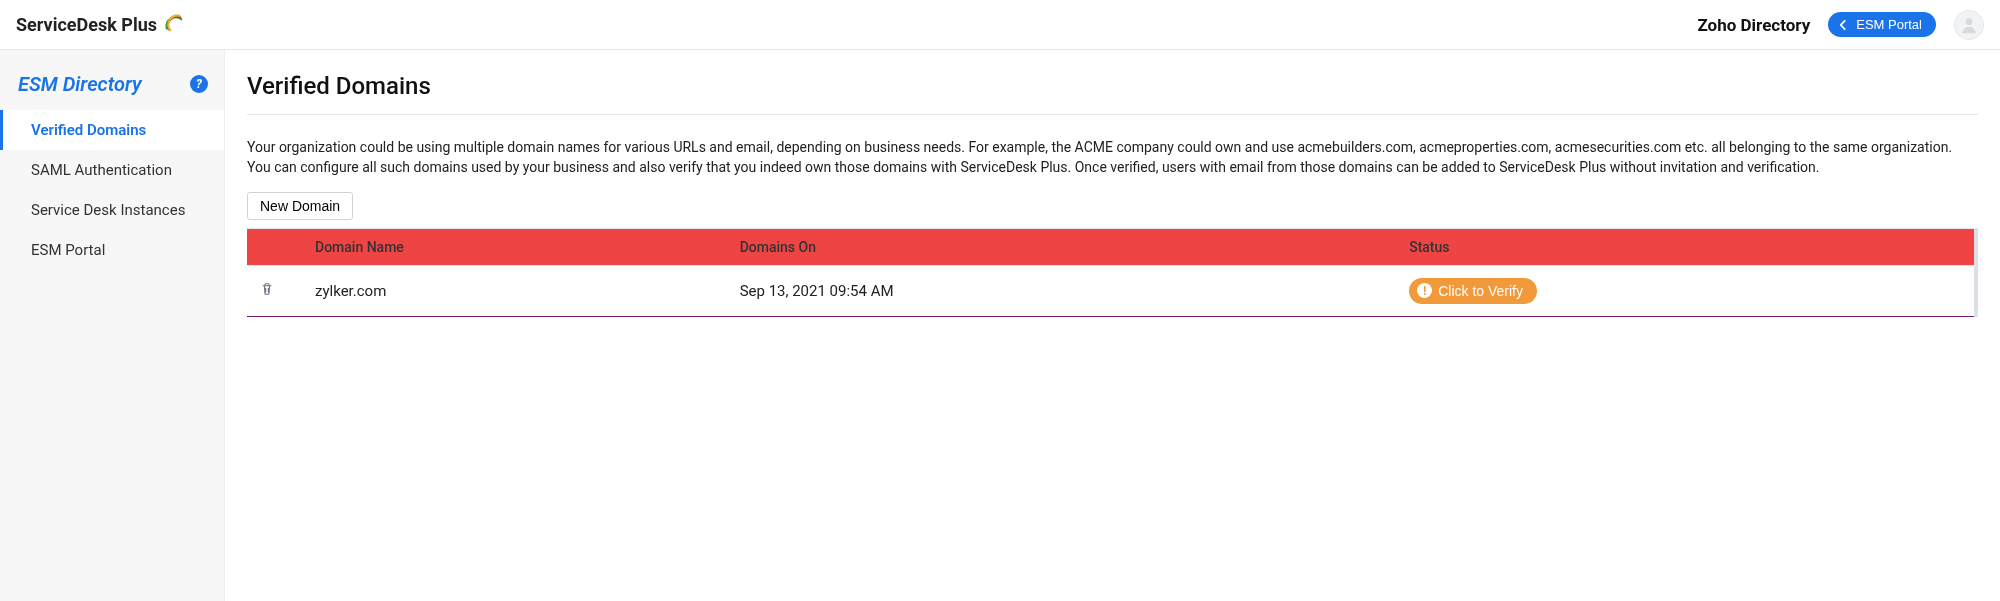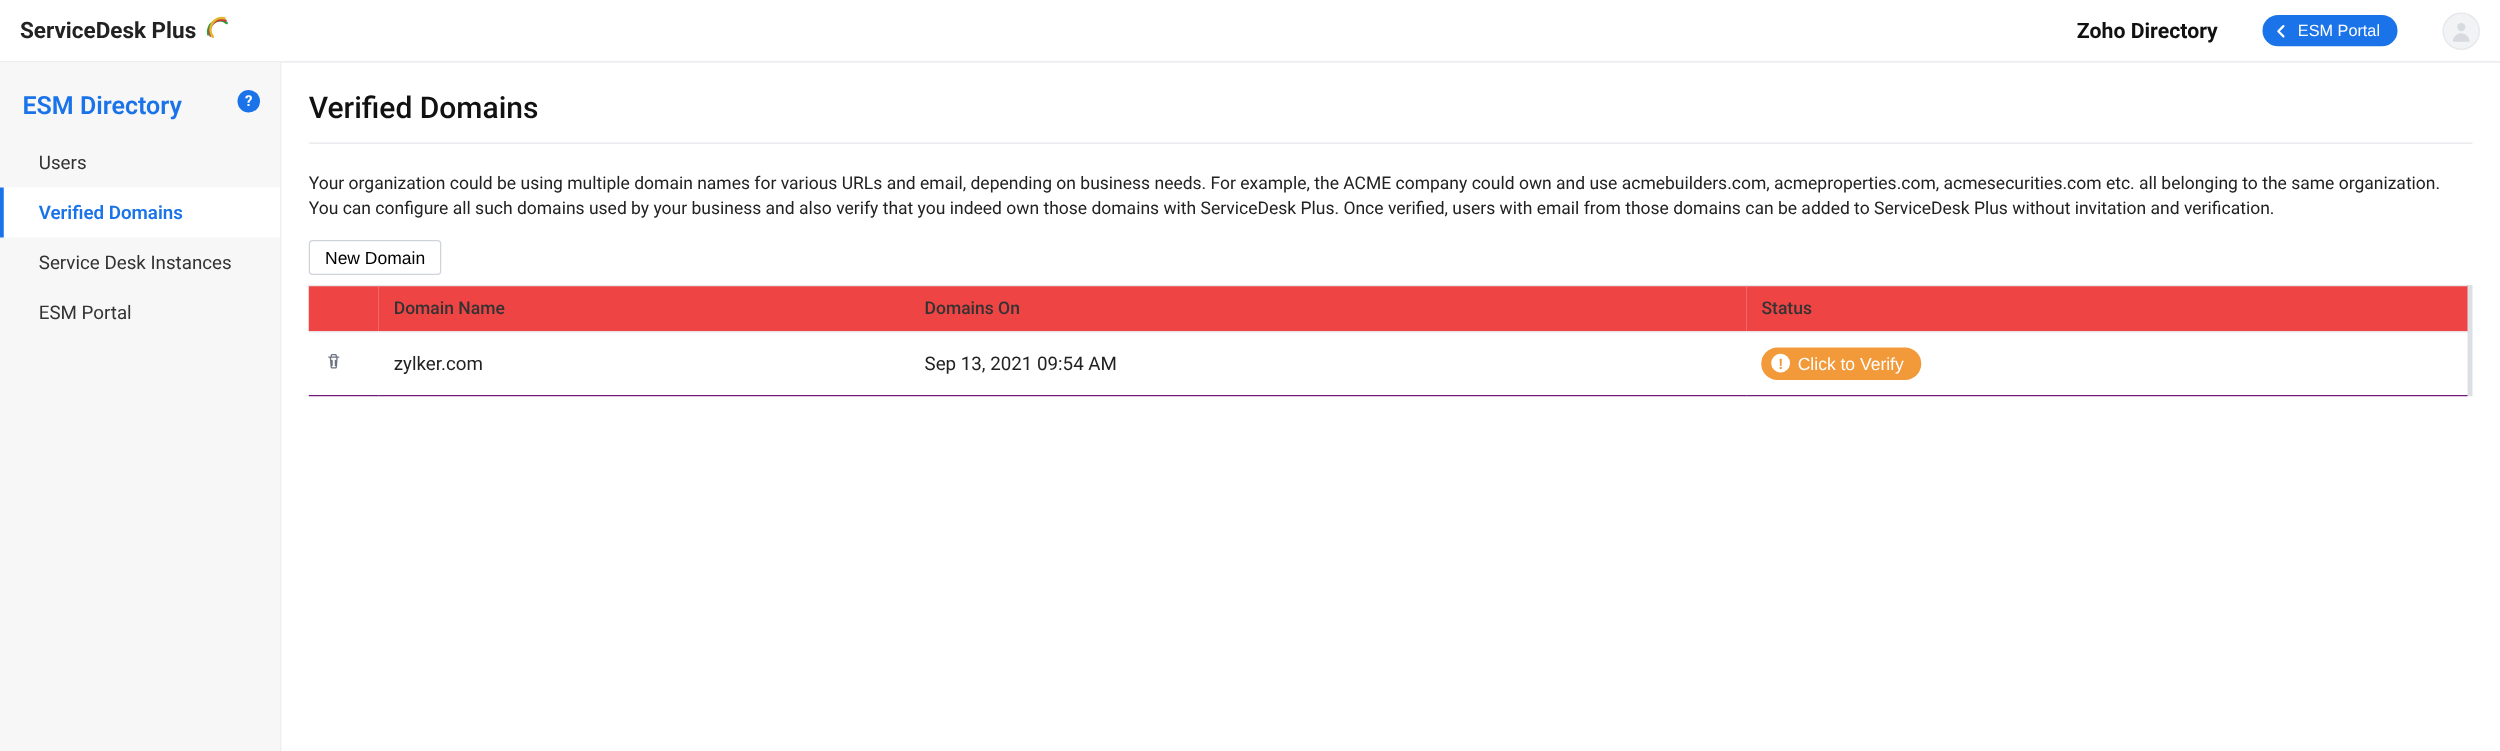--- a/index.html
+++ b/index.html
@@ -1,29 +1,29 @@
 <!DOCTYPE html>
 <html><head>
   <meta charset="utf-8">
   <style>
     * { box-sizing: border-box; margin: 0; padding: 0; }
     body { font-family: -apple-system, BlinkMacSystemFont, "Segoe UI", Roboto, Helvetica, Arial, sans-serif; color: #111; background: #fff; }
     .topbar { display: flex; align-items: center; justify-content: space-between; height: 50px; padding: 0 16px; border-bottom: 1px solid #e5e7eb; }
     .logo { display: flex; align-items: center; gap: 6px; font-size: 18px; font-weight: 700; color: #222; }
     .logo-arc { display: inline-block; }
-    .top-right { display: flex; align-items: center; gap: 36px; }
+    .top-right { display: flex; align-items: center; gap: 18px; }
     .zoho-label { font-weight: 700; font-size: 17px; color: #111; }
     .esm-portal-btn { display: inline-flex; align-items: center; gap: 6px; background: #1a73e8; color: #fff; border: none; border-radius: 14px; padding: 5px 14px 5px 8px; font-size: 13px; font-weight: 500; cursor: pointer; }
     .esm-portal-btn .chev { display: inline-flex; }
     .avatar { width: 30px; height: 30px; border-radius: 50%; background: #f1f3f4; border: 1px solid #e5e7eb; display: flex; align-items: center; justify-content: center; }
     .avatar svg { width: 20px; height: 20px; }
 
     .layout { display: flex; min-height: calc(100vh - 50px); }
     .sidebar { width: 225px; background: #f7f7f7; border-right: 1px solid #eee; padding-top: 14px; }
-    .sidebar-title-row { display: flex; align-items: flex-start; justify-content: space-between; padding: 8px 16px 14px 18px; }
+    .sidebar-title-row { display: flex; align-items: center; justify-content: space-between; padding: 8px 16px 14px 18px; font-style: italic; }
     .sidebar-title { color: #1a73e8; font-size: 20px; font-weight: 600; }
     .help-badge { width: 18px; height: 18px; border-radius: 50%; background: #1a73e8; color: #fff; font-size: 12px; font-weight: 700; display: flex; align-items: center; justify-content: center; cursor: pointer; }
     .nav-list { list-style: none; }
     .nav-item { padding: 11px 18px 11px 28px; font-size: 15px; color: #333; cursor: pointer; border-left: 3px solid transparent; }
     .nav-item.active { color: #1a73e8; font-weight: 600; background: #fff; border-left-color: #1a73e8;}
 
     .main { flex: 1; padding: 22px 22px 40px 22px; }
     .page-title { font-size: 24px; font-weight: 500; color: #111; padding-bottom: 14px; border-bottom: 1px solid #e5e7eb; }
     .page-desc { font-size: 14px; color: #222; line-height: 1.45; margin-top: 22px; margin-bottom: 14px; }
     .new-domain-btn { background: #fff; border: 1px solid #cfd4da; border-radius: 3px; padding: 5px 12px; font-size: 14px; cursor: pointer; }
@@ -69,22 +69,22 @@
   </div>
 </div>
 
 <div class="layout">
   <aside class="sidebar">
     <div class="sidebar-title-row">
       <div class="sidebar-title">ESM Directory</div>
       <div class="help-badge">?</div>
     </div>
     <ul class="nav-list">
-      <li class="nav-item">Users</li>
       <li class="nav-item active">Verified Domains</li>
+      <li class="nav-item">SAML Authentication</li>
       <li class="nav-item">Service Desk Instances</li>
       <li class="nav-item">ESM Portal</li>
     </ul>
   </aside>
 
   <main class="main">
     <h1 class="page-title">Verified Domains</h1>
     <p class="page-desc">Your organization could be using multiple domain names for various URLs and email, depending on business needs. For example, the ACME company could own and use acmebuilders.com, acmeproperties.com, acmesecurities.com etc. all belonging to the same organization. You can configure all such domains used by your business and also verify that you indeed own those domains with ServiceDesk Plus. Once verified, users with email from those domains can be added to ServiceDesk Plus without invitation and verification.</p>
     <button class="new-domain-btn">New Domain</button>
 

